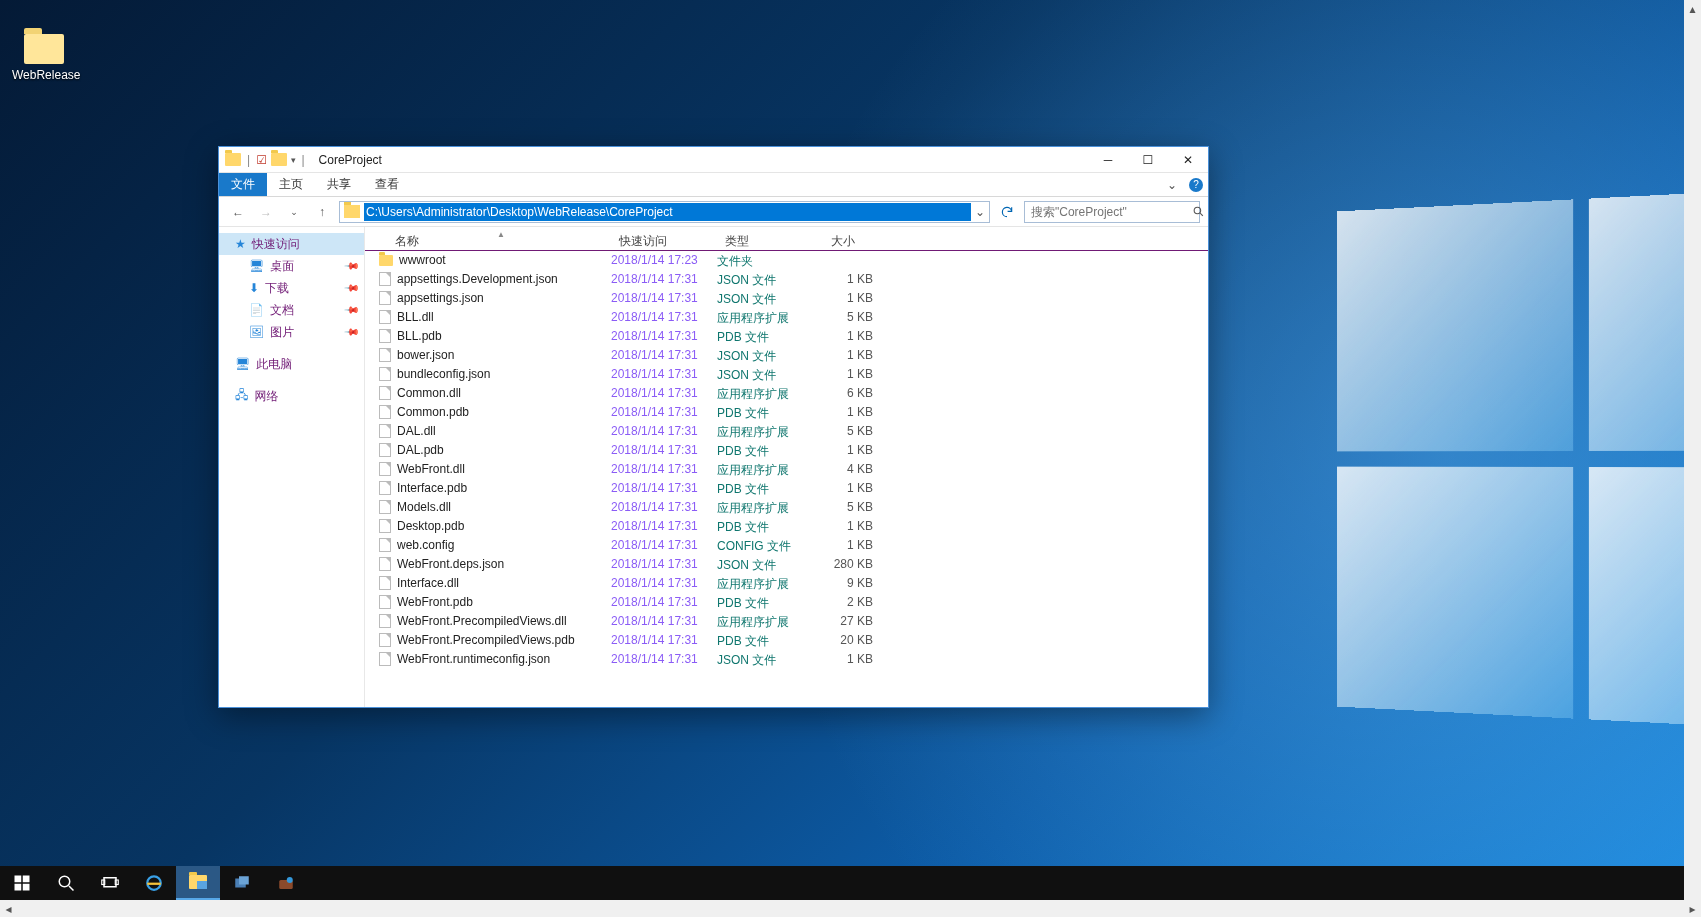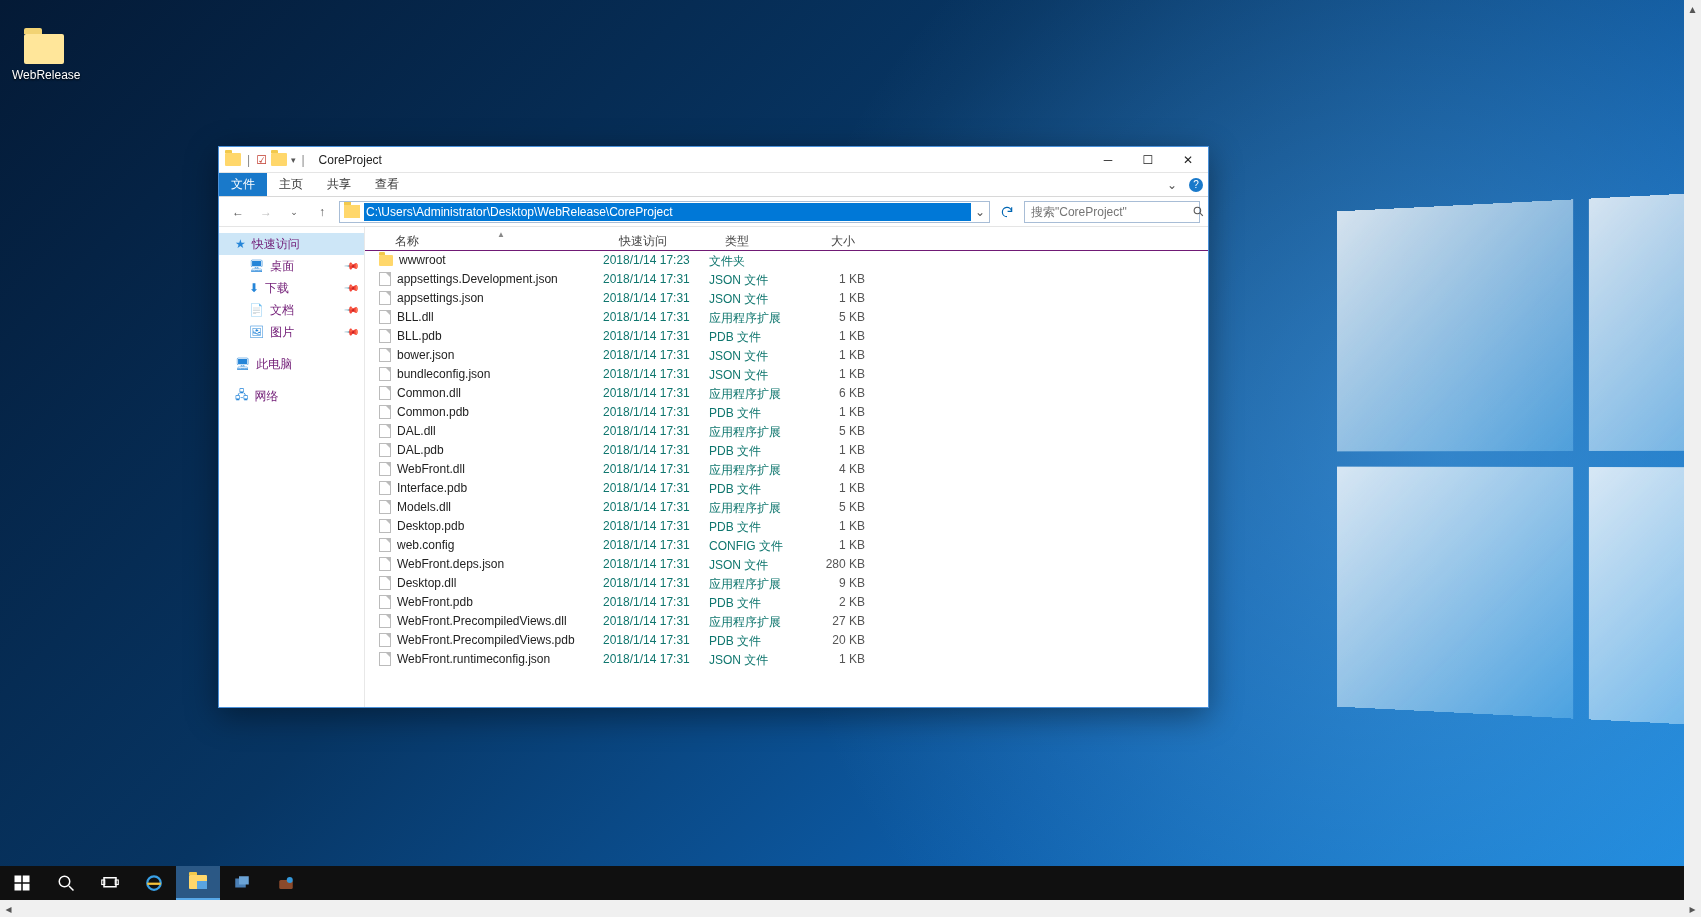--- a/index.html
+++ b/index.html
@@ -76,21 +76,21 @@
 .cols{height:24px;display:flex;align-items:flex-end;border-bottom:1px solid #701a75;color:#444;padding-left:24px;}
 .cols .col{padding:0 6px;cursor:pointer;position:relative;}
 .cols .col.name{width:224px;}
 .cols .col.date{width:106px;}
 .cols .col.type{width:106px;}
 .cols .col.size{width:62px;}
 .cols .sort{position:absolute;top:-3px;left:50%;transform:translateX(-50%);font-size:8px;color:#888;}
 .list{flex:1;overflow:auto;padding:2px 0;}
 .row{height:19px;display:flex;align-items:flex-start;padding-left:8px;cursor:pointer;}
 .row .c-name{width:224px;display:flex;align-items:center;gap:6px;padding:0 6px;color:#222;}
-.row .c-date{width:106px;padding:0 6px;color:#0f766e;}
+.row .c-date{width:106px;padding:0 6px;color:#8b5cf6;margin-left:8px;}
 .row .c-type{width:106px;padding:0 6px;color:#0f766e;}
 .row .c-size{width:62px;padding:0 6px;color:#555;text-align:right;}
 .fic{width:14px;height:14px;display:inline-flex;align-items:center;justify-content:center;flex-shrink:0;}
 .fic.folder{background:#ffd76b;height:11px;width:14px;position:relative;border-radius:1px;}
 .fic.folder::before{content:"";position:absolute;top:-3px;left:0;width:6px;height:3px;background:#f2c94c;border-radius:1px 1px 0 0;}
 .fic.file{border:1px solid #bbb;background:#fff;width:12px;height:14px;position:relative;}
 .fic.file::after{content:"";position:absolute;top:0;right:0;border-left:4px solid transparent;border-top:4px solid #bbb;}
 
 .status{height:22px;border-top:1px solid #e5e5e5;display:flex;align-items:center;padding:0 8px;color:#333;justify-content:space-between;}
 .status .views{display:flex;gap:2px;}
@@ -369,21 +369,21 @@
                 <span class="fic file"></span>
                 <span>WebFront.deps.json</span>
               </div>
               <div class="c-date">2018/1/14 17:31</div>
               <div class="c-type">JSON 文件</div>
               <div class="c-size">280 KB</div>
             </div>
             <div class="row">
               <div class="c-name">
                 <span class="fic file"></span>
-                <span>Desktop.dll</span>
+                <span>Interface.dll</span>
               </div>
               <div class="c-date">2018/1/14 17:31</div>
               <div class="c-type">应用程序扩展</div>
               <div class="c-size">9 KB</div>
             </div>
             <div class="row">
               <div class="c-name">
                 <span class="fic file"></span>
                 <span>WebFront.pdb</span>
               </div>

